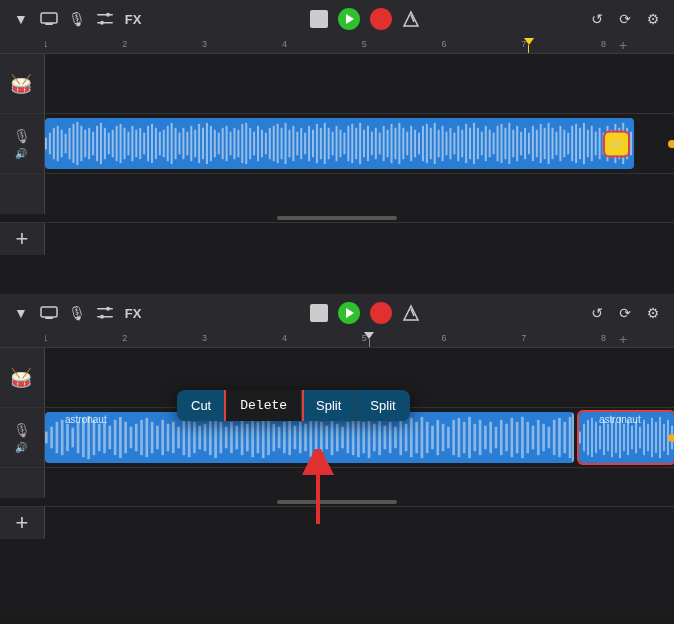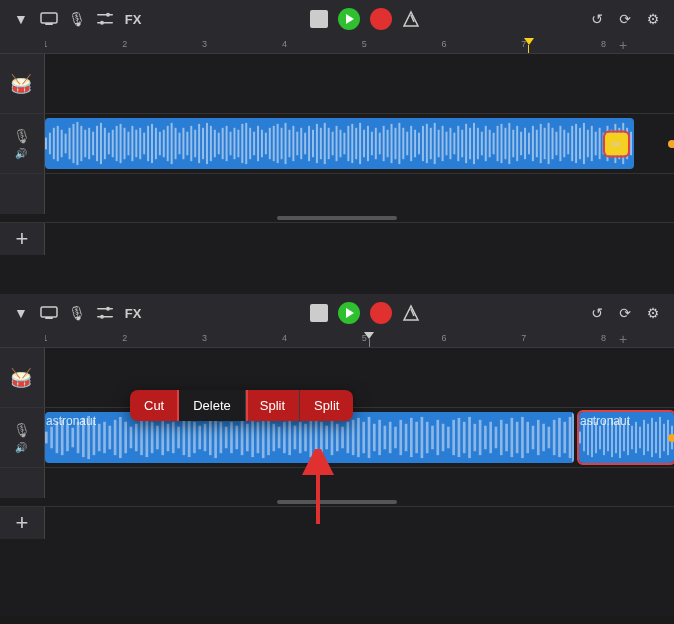--- a/index.html
+++ b/index.html
@@ -189,25 +189,26 @@
     .add-track-content {
       flex: 1;
       height: 32px;
       background: #1c1c1e;
     }
 
     
     .context-menu {
       position: absolute;
       display: flex;
-      background: #b91c1c;
+      background: #0c4a6e;
       border-radius: 8px;
       overflow: hidden;
       box-shadow: 0 4px 16px rgba(0,0,0,0.5);
       z-index: 100;
+      margin-left: 47px;
     }
 
     .context-menu-item {
       padding: 8px 14px;
       font-size: 13px;
       color: #fff;
       cursor: pointer;
       white-space: nowrap;
       border-right: 1px solid #3a3a3e;
       display: flex;
@@ -215,27 +216,28 @@
     }
 
     .context-menu-item:last-child {
       border-right: none;
     }
 
     .context-menu-item.active {
       background: #1c1c1e;
       outline: 2px solid #e04040;
       color: #fff;
+      font-family: Liberation Mono, monospace;
     }
 
     .clip-label {
       position: absolute;
       top: 2px;
-      left: 1px;
-      font-size: 12px;
+      left: 20px;
+      font-size: 10px;
       color: rgba(255,255,255,0.8);
       z-index: 2;
     }
 
     .orange-dot {
       position: absolute;
       right: 0;
       width: 8px;
       height: 8px;
       background: #f5a623;

